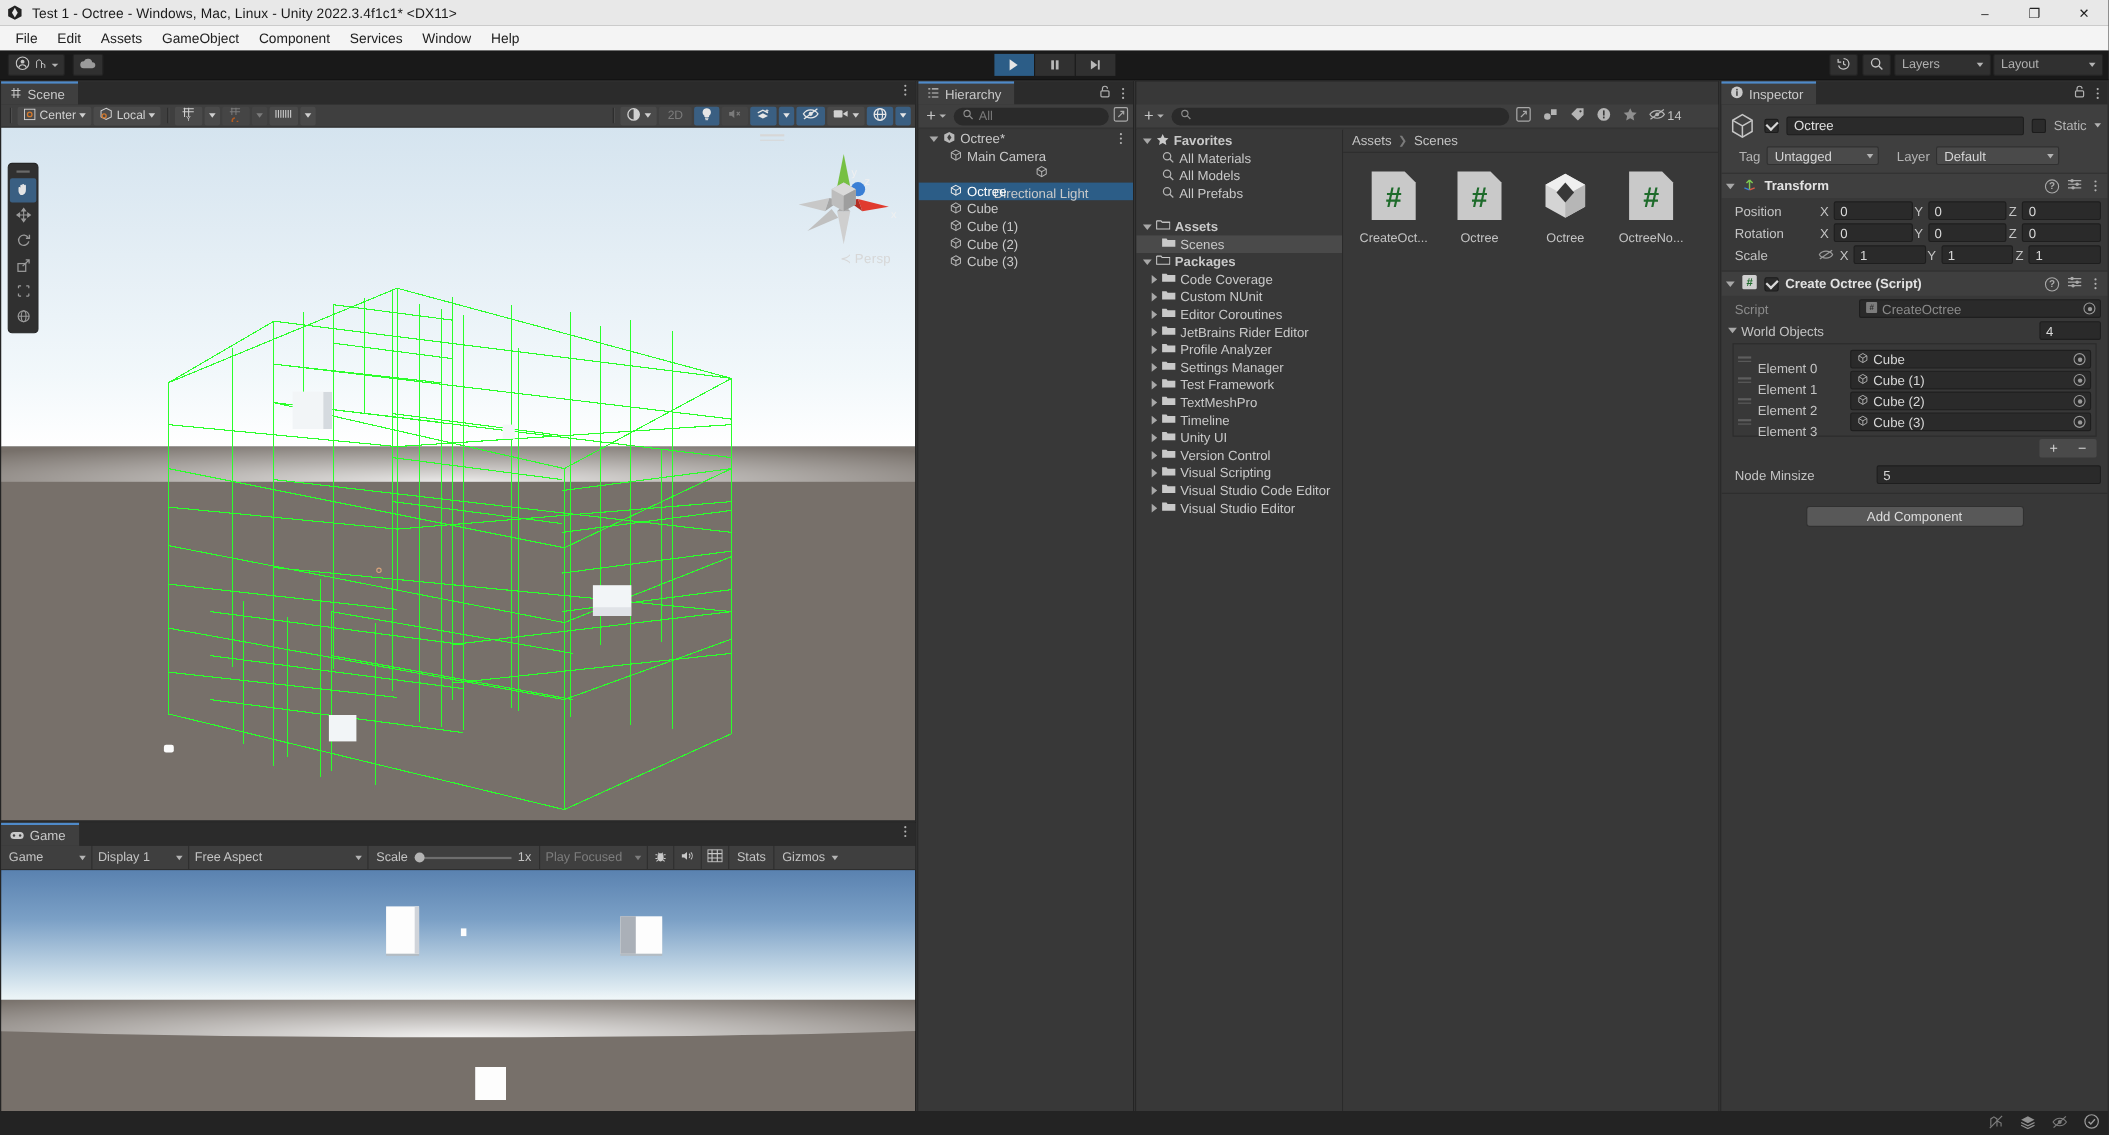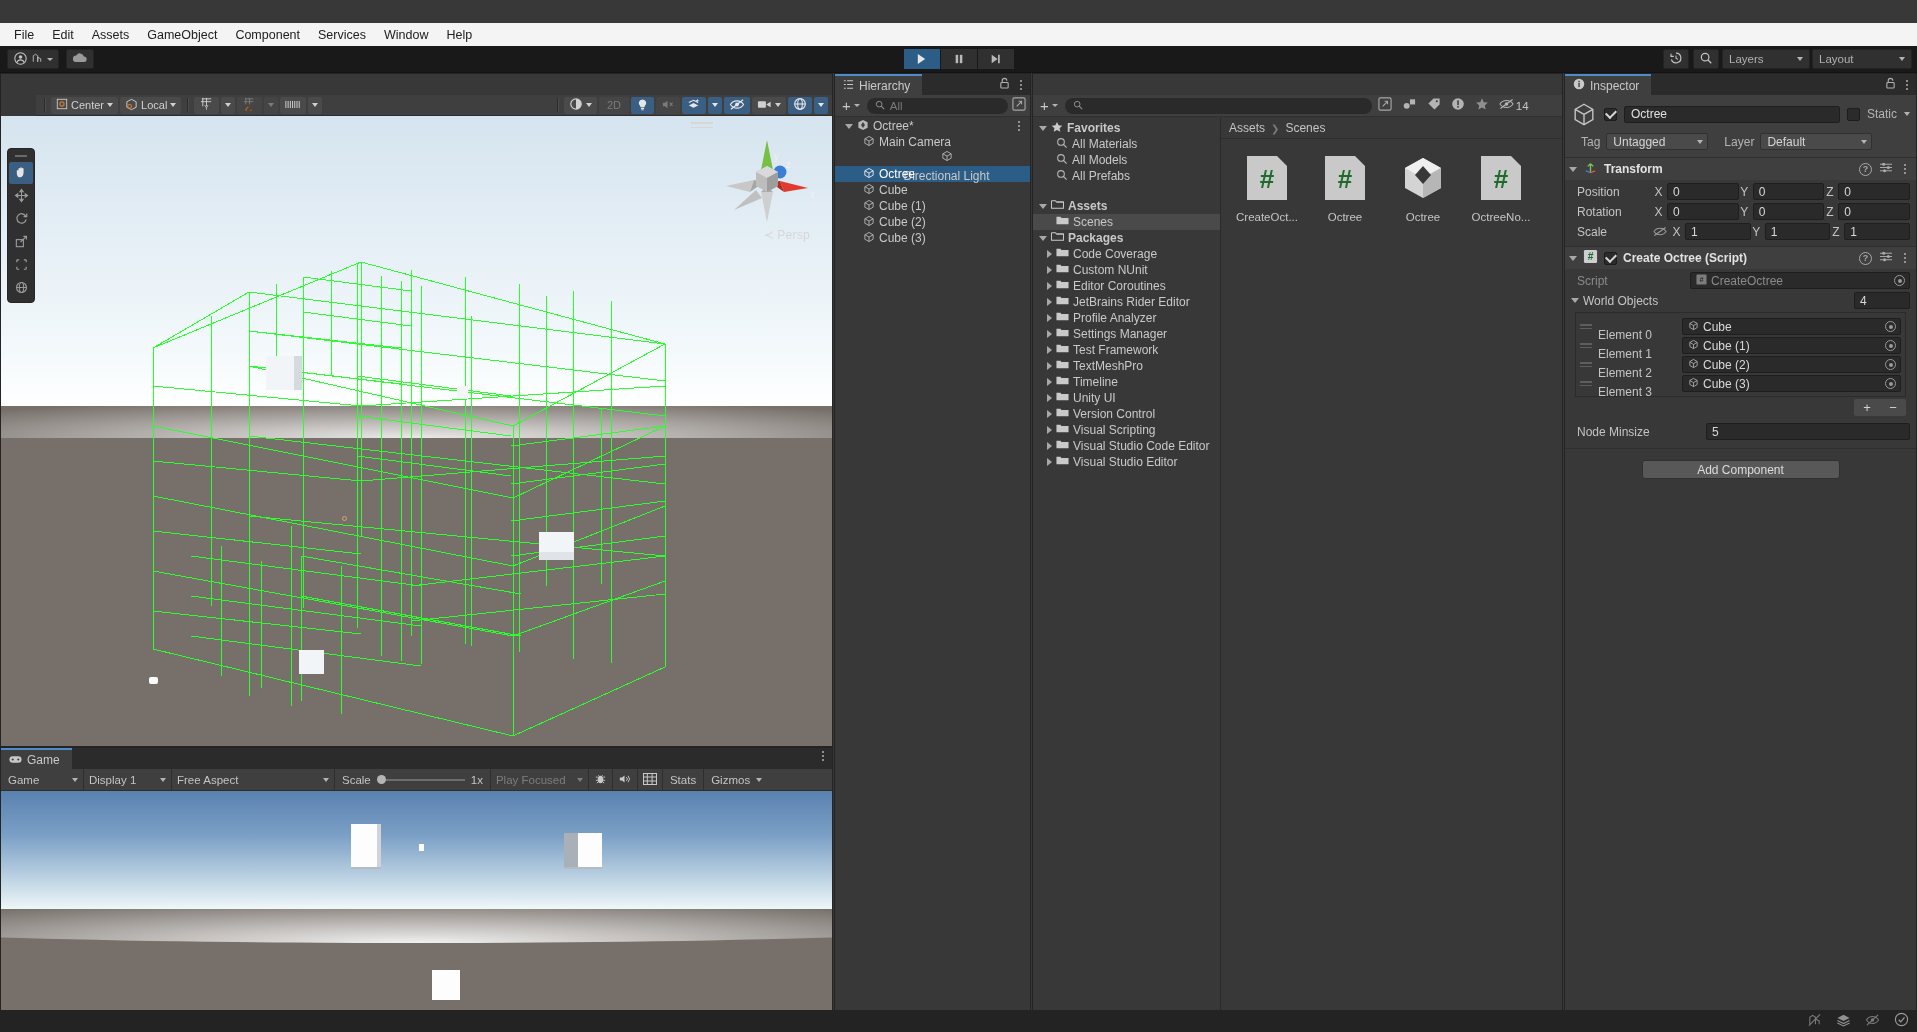--- a/index.html
+++ b/index.html
@@ -77,21 +77,21 @@
                 border-bottom: 1px solid #303030; }
   .search {
     flex: 1; height: 16px; background: #2a2a2a; border-radius: 8px; display: flex; align-items: center;
     padding: 0 8px; gap: 5px; color: #7a7a7a; font-size: 11.5px;
   }
   .plusbtn { display: flex; align-items: center; gap: 3px; color: #c8c8c8; font-size: 15px; line-height: 1;
              padding: 0 3px; }
 
   
   #scene-panel { left: 0; top: 73px; width: 833px; height: 674px; }
-  .scene-body { position: absolute; left: 0; top: 21px; width: 831px; height: 651px; overflow: hidden; padding-left: 35px; }
+  .scene-body { position: absolute; left: 0; top: 21px; width: 831px; height: 651px; overflow: hidden; }
   .scene-tools {
     height: 21px; background: #3f3f3f; display: flex; align-items: center; gap: 2px; padding: 0 4px;
     position: relative; border-bottom: 1px solid #2e2e2e;
   }
   .sep { width: 1px; height: 14px; background: #2b2b2b; margin: 0 4px; box-shadow: 1px 0 0 #4d4d4d; }
   .sbtn { height: 17px; background: #4a4a4a; border-radius: 2px; display: flex; align-items: center;
           justify-content: center; gap: 3px; padding: 0 5px; color: #d0d0d0; font-size: 11px; }
   .sbtn.blue { background: #3a5f82; }
   .sbtn.dim { background: #454545; color: #7b7b7b; }
   .sbtn .caret { border-top-color:#d0d0d0; }
@@ -221,20 +221,34 @@
   
   .statusbar { position: absolute; left: 0; bottom: 0; width: 1917px; height: 22px; background: #232323;
                display: flex; align-items: center; }
   .status-right { position: absolute; right: 8px; display: flex; align-items: center; gap: 14px; }
 </style>
 </head>
 <body>
 
 <div class="app">
 
+  <div class="titlebar">
+    <span class="unity-logo">
+      <svg width="15" height="15" viewBox="0 0 16 16">
+          <path d="M8 1 14.5 4.6v6.8L8 15 1.5 11.4V4.6Z" fill="#222"></path>
+          <path d="M8 3.2 5.2 8 8 12.8 10.8 8Z" fill="#e8e8e8"></path>
+        </svg>
+    </span>
+    <span class="wtitle">Test 1 - Octree - Windows, Mac, Linux - Unity 2022.3.4f1c1* &lt;DX11&gt;</span>
+    <div class="winbtns">
+      <div class="winbtn">–</div>
+      <div class="winbtn">❐</div>
+      <div class="winbtn close">✕</div>
+    </div>
+  </div>
 
   <div class="menubar">
     <div class="mi">File</div>
     <div class="mi">Edit</div>
     <div class="mi">Assets</div>
     <div class="mi">GameObject</div>
     <div class="mi">Component</div>
     <div class="mi">Services</div>
     <div class="mi">Window</div>
     <div class="mi">Help</div>
@@ -309,20 +323,38 @@
         <span class="caret"></span>
       </div>
       <div class="tb-sel" style="min-width:100px;">
         <span>Layout</span>
         <span class="caret"></span>
       </div>
     </div>
   </div>
 
   <div class="panel" id="scene-panel">
+    <div class="tabrow">
+      <div class="tab active">
+        <span>
+          <svg width="11" height="11" viewBox="0 0 12 12">
+              <path d="M1.5 3.5h9M1.5 8h9M4 1v10M8 1v10" stroke="#c9c9c9" stroke-width="1"></path>
+            </svg>
+        </span>
+        <span>Scene</span>
+      </div>
+      <div class="tab-fill"></div>
+      <div class="tab-actions">
+        <span class="kebab">
+            <i></i>
+            <i></i>
+            <i></i>
+          </span>
+      </div>
+    </div>
 
     <div class="scene-body">
 
       <div class="scene-tools">
         <div class="sep"></div>
         <div class="sbtn">
           <span>
             <svg width="12" height="12" viewBox="0 0 14 14">
                 <rect x="1.5" y="1.5" width="11" height="11" fill="none" stroke="#d0d0d0" stroke-width="1"></rect>
                 <circle cx="7" cy="7" r="2.4" fill="none" stroke="#d2792e" stroke-width="1.4"></circle>

